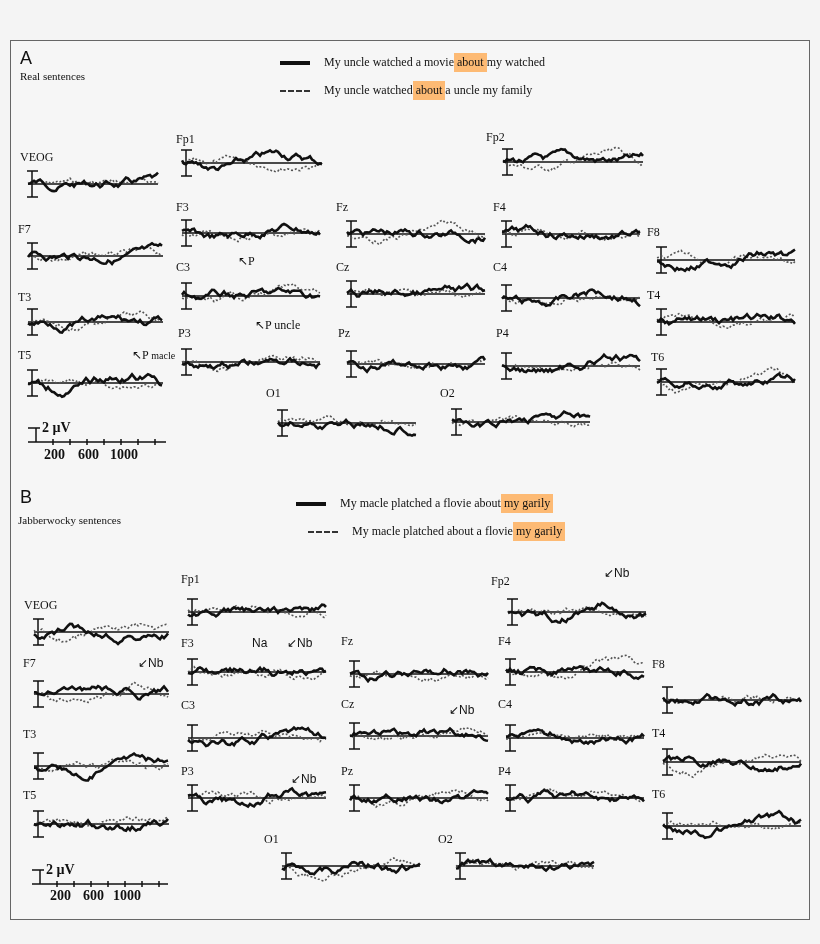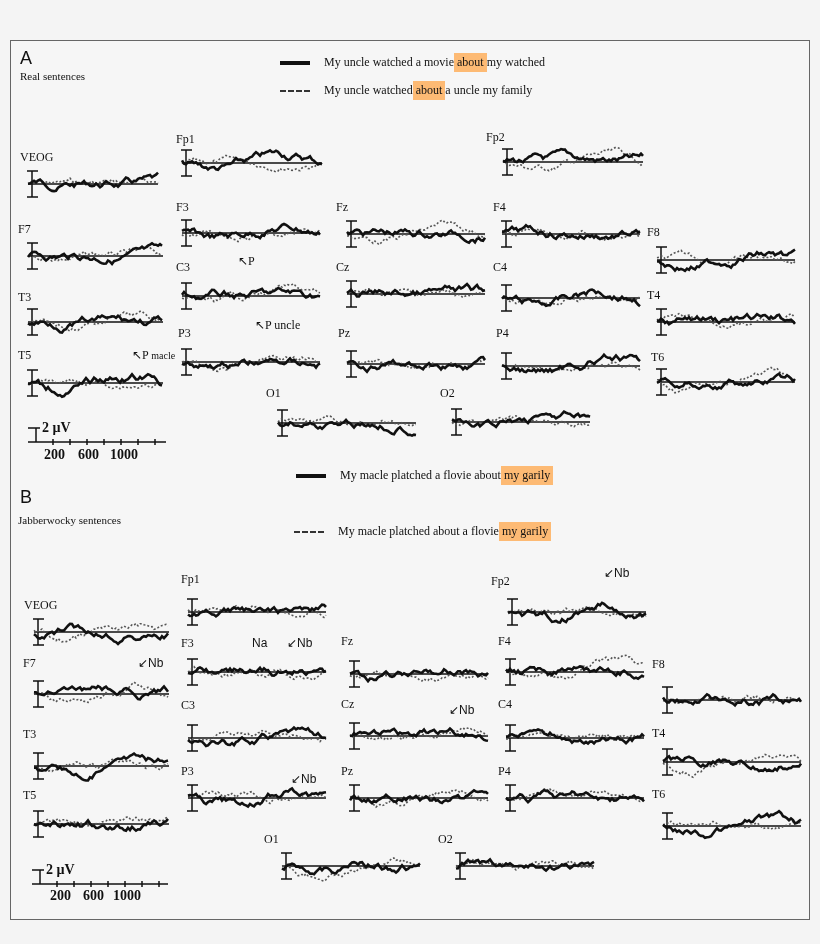--- a/index.html
+++ b/index.html
@@ -81,26 +81,26 @@
   </g>
 </svg>
 <div class="scale-label" style="left:42px;top:420px;">2 µV</div>
 <div class="scale-label" style="left:44px;top:447px;">200</div>
 <div class="scale-label" style="left:78px;top:447px;">600</div>
 <div class="scale-label" style="left:110px;top:447px;">1000</div>
 
 <div class="panel-letter" style="left:20px;top:487px;">B</div>
 <div class="panel-title" style="left:18px;top:514px;">Jabberwocky sentences</div>
 
-<div class="legend-row" style="left:296px;top:466px;">
+<div class="legend-row" style="left:296px;top:494px;">
   <span class="legend-line solid"></span>
   <span>My macle platched a flovie  about </span>
     <span class="hl">my  garily</span>
 </div>
-<div class="legend-row" style="left:294px;top:522px;">
+<div class="legend-row" style="left:308px;top:522px;">
   <span class="legend-line dashed"></span>
   <span>My macle platched about a flovie </span>
     <span class="hl">my  garily</span>
 </div>
 
 <div class="ch-label" style="left:24px;top:598px;">VEOG</div>
 <div class="ch-label" style="left:181px;top:572px;">Fp1</div>
 <div class="ch-label" style="left:491px;top:574px;">Fp2</div>
 <div class="ch-label" style="left:23px;top:656px;">F7</div>
 <div class="ch-label" style="left:181px;top:636px;">F3</div>

